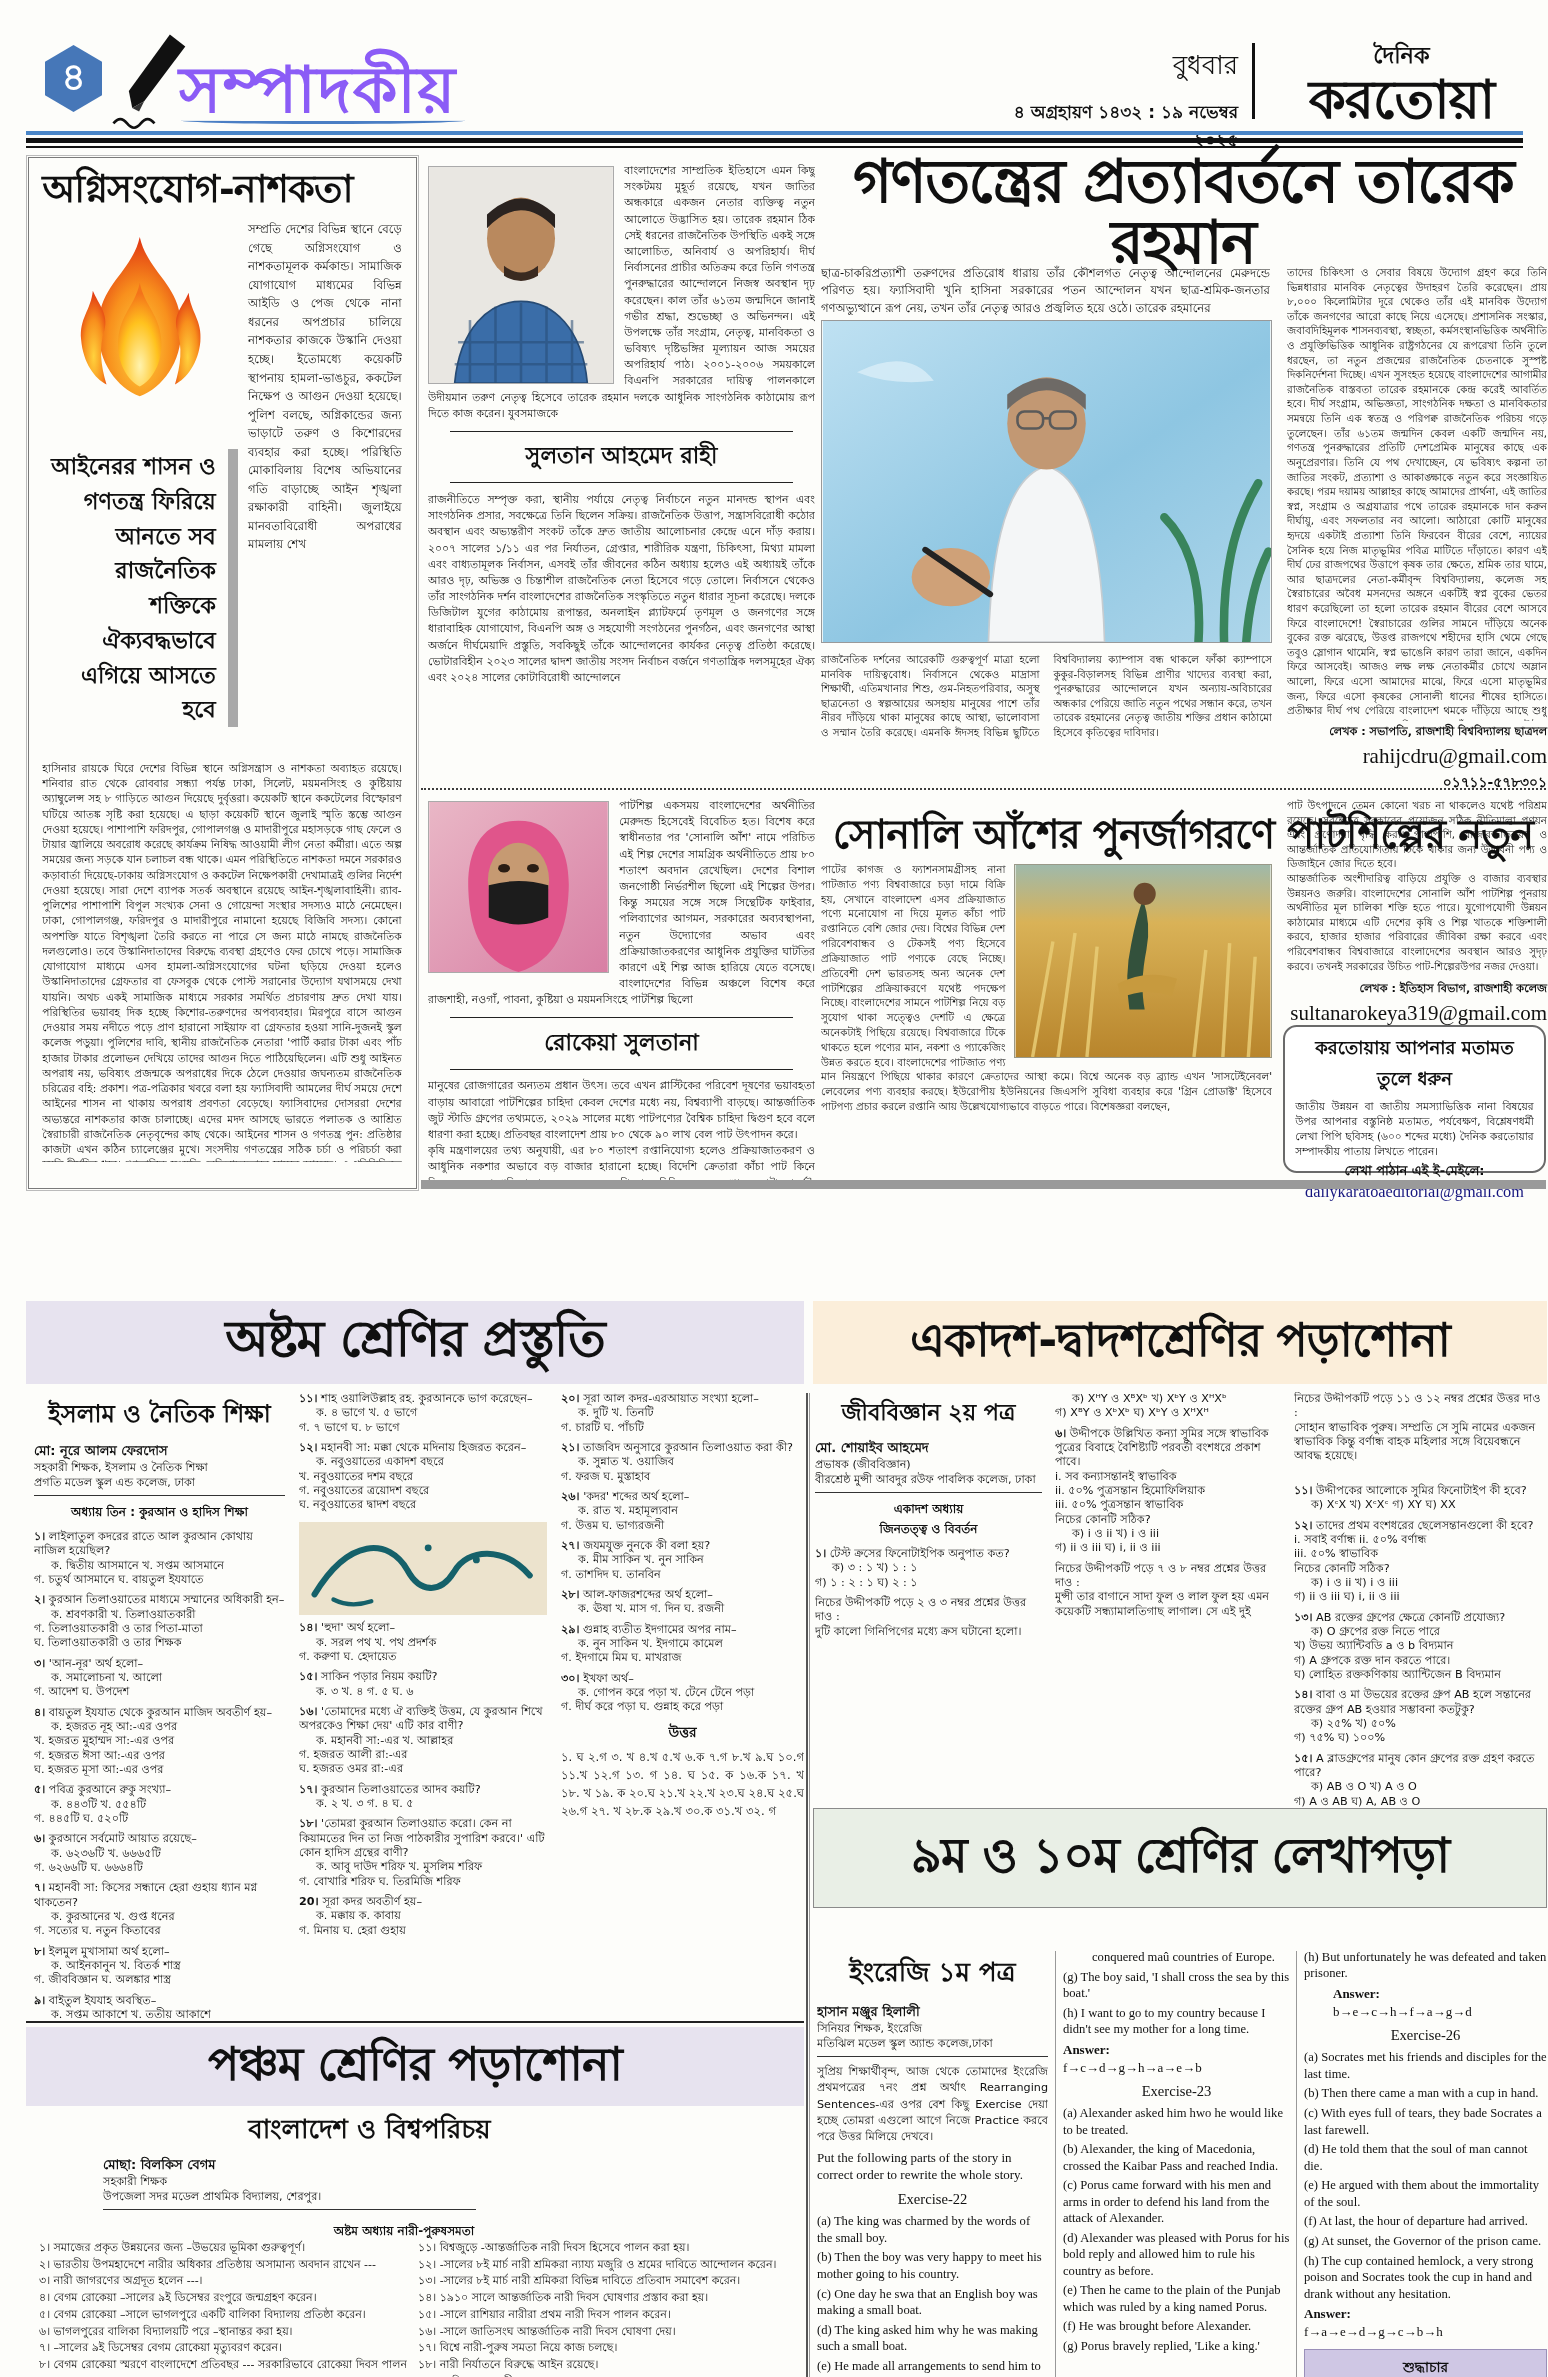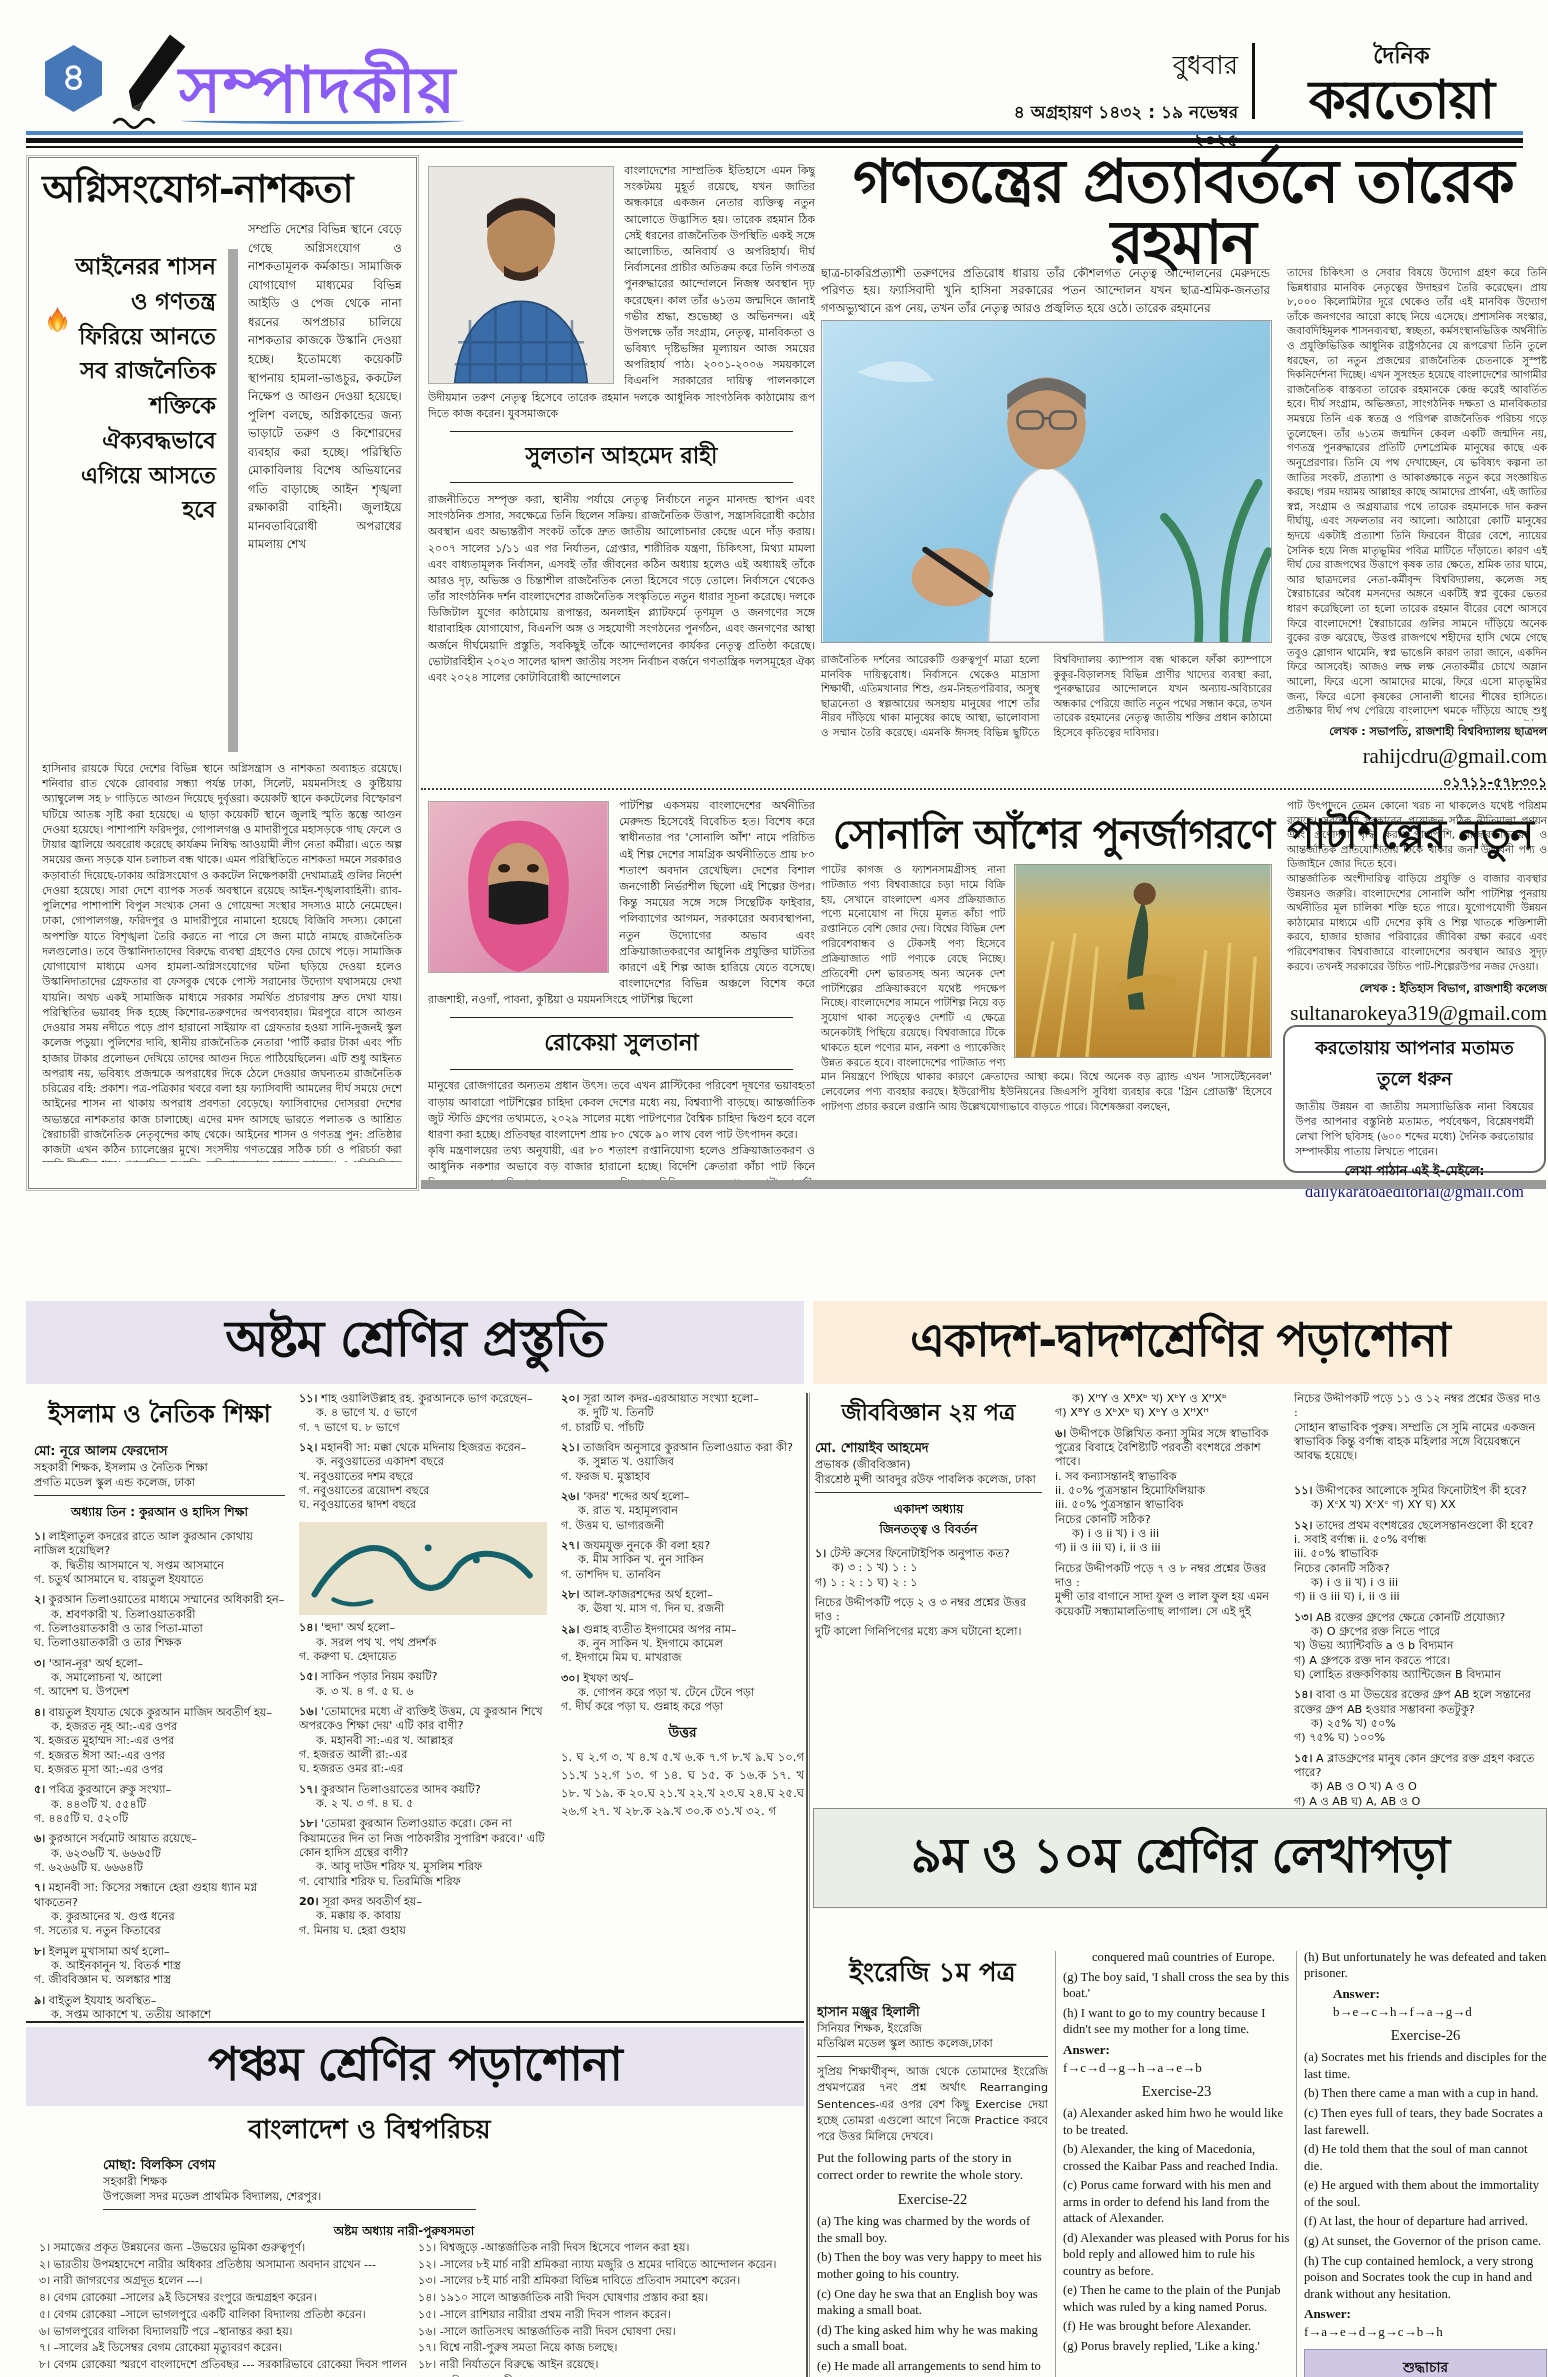--- a/index.html
+++ b/index.html
@@ -25,21 +25,21 @@
   .logoblock .l1{font-size:22.4px;font-weight:bold}
   .logoblock .l2{font-size:53px;font-weight:bold;line-height:.95;letter-spacing:-0.9px}
   .rule-blue{left:26px;top:131px;width:1497px;height:4.3px;background:#4a86c8}
   .rule-b1{left:26px;top:138px;width:1497px;height:5.2px;background:#121212}
   .rule-b2{left:26px;top:146px;width:1497px;height:1.7px;background:#121212}
 
   
   .edbox{left:27.5px;top:157px;width:389px;height:1032px;border:1.7px solid #7a7a7a;outline:0.9px solid #bbb;outline-offset:1.7px;padding:12px 13.8px;overflow:hidden}
   .edbox h2{font-size:38px;line-height:1.05;margin-bottom:10.3px;letter-spacing:-0.9px}
   .ed-top{display:flex;gap:10.3px;height:532px;overflow:hidden}
-  .ed-left{width:56%;display:flex;flex-direction:row}
+  .ed-left{width:56%;display:flex;flex-direction:column}
   .ed-lead{width:44%;font-size:11.6px;line-height:1.6;text-align:justify}
   .pullquote{margin-top:29px;font-size:22.4px;font-weight:bold;line-height:1.55;text-align:right;border-right:10.3px solid #a9a9a9;padding-right:12px}
   .ed-body{margin-top:8.6px;font-size:10.6px;line-height:1.44;text-align:justify;height:401px;overflow:hidden}
 
   
   .flowtxt{font-size:10.8px;line-height:1.5;text-align:justify}
   .authorbox{margin:8.6px 22.4px;border-top:1.7px solid #222;border-bottom:1.7px solid #222;padding:6.9px 3.4px;text-align:center;font-size:22.4px;font-weight:bold}
   .credit{text-align:right;font-size:11.2px;line-height:1.5}
   .credit .em{font-family:"Liberation Serif",serif;font-size:21px}
   .credit .ph{font-size:13.8px;font-weight:bold}
@@ -520,21 +520,21 @@
   </div>
 
   <div class="abs hidden-oflow serif" style="left:1304px;top:1949px;width:243px;height:428px">
     <div class="eitem">(h)  But unfortunately he was defeated and taken prisoner.</div>
     <div class="bold ansline" style="padding-left:29px">Answer:</div>
     <div class="ansline" style="padding-left:29px;margin-bottom:5.2px">b→e→c→h→f→a→g→d</div>
     <div class="extitle">Exercise-26</div>
     <div>
         <div class="eitem">(a)  Socrates met his friends and disciples for the last time.</div>
         <div class="eitem">(b)  Then there came a man with a cup in hand.</div>
-        <div class="eitem">(c)  Then eyes full of tears, they bade Socrates a last farewell.</div>
+        <div class="eitem">(c)  With eyes full of tears, they bade Socrates a last farewell.</div>
         <div class="eitem">(d)  He told them that the soul of man cannot die.</div>
         <div class="eitem">(e)  He argued with them about the immortality of the soul.</div>
         <div class="eitem">(f)  At last, the hour of departure had arrived.</div>
         <div class="eitem">(g)  At sunset, the Governor of the prison came.</div>
         <div class="eitem">(h)  The cup contained hemlock, a very strong poison and Socrates took the cup in hand and drank without any hesitation.</div>
       </div>
     <div class="bold ansline">Answer:</div>
     <div class="ansline">f→a→e→d→g→c→b→h</div>
     <div class="virtue">
       <div class="vt">শুদ্ধাচার</div>

